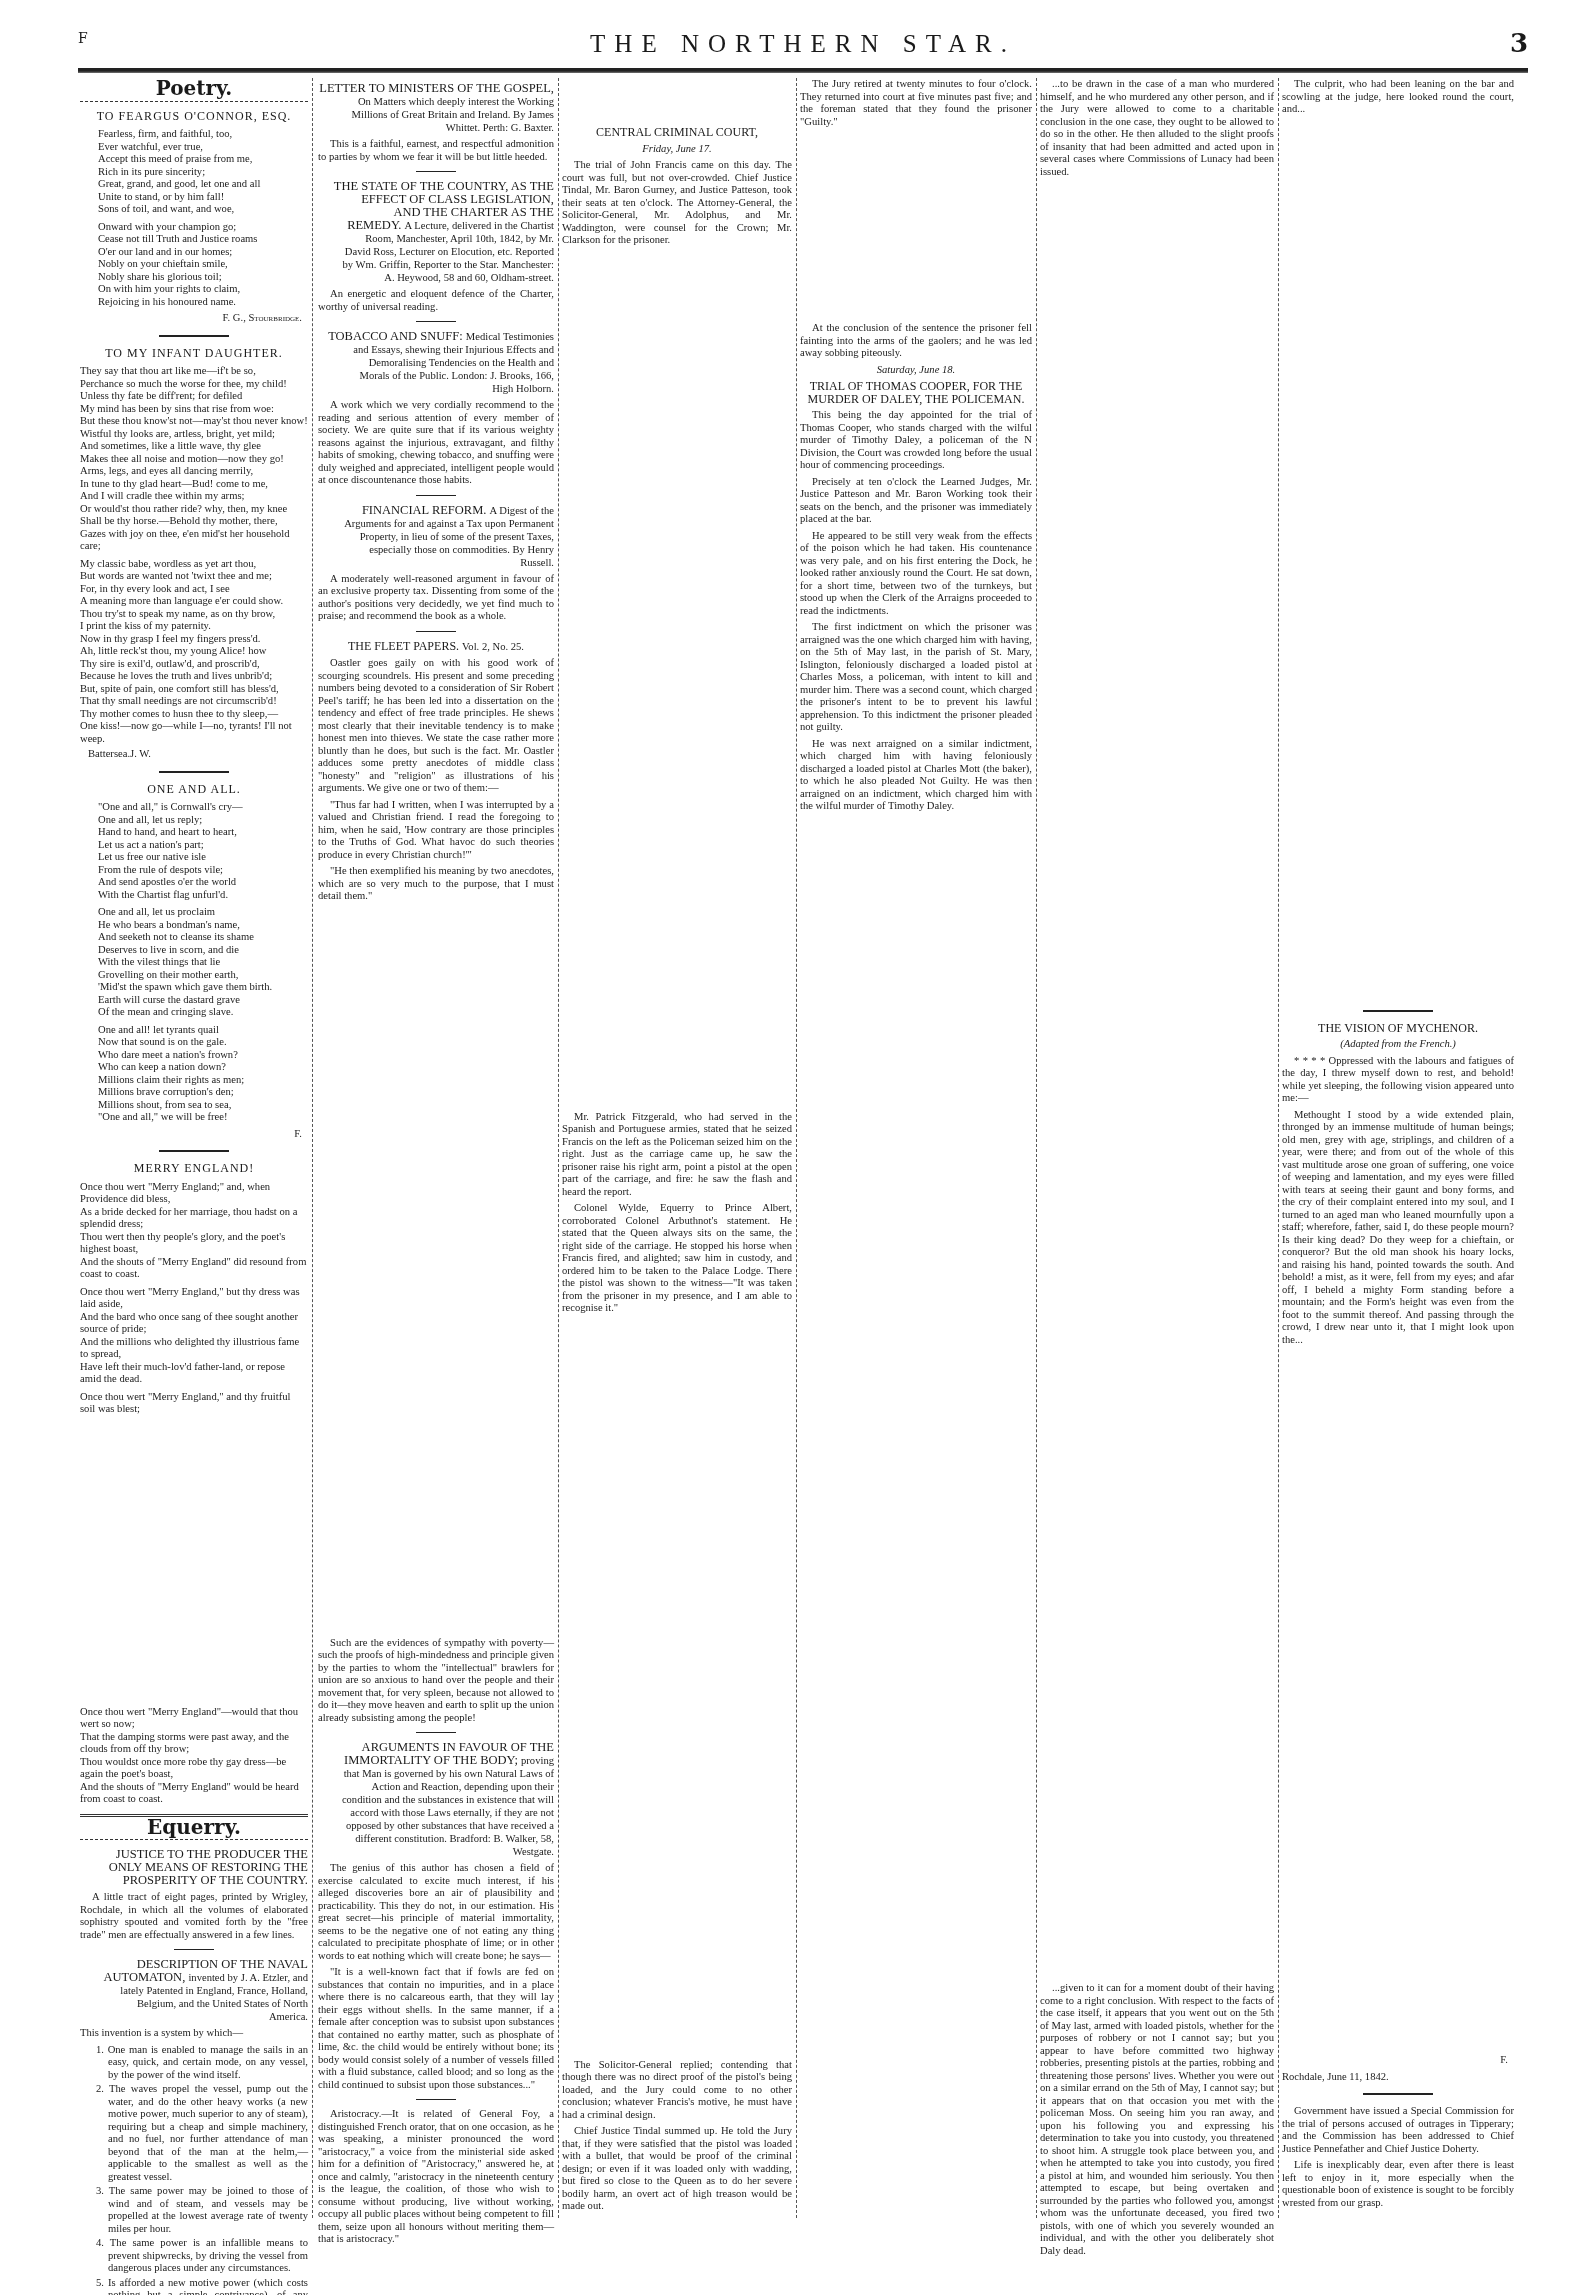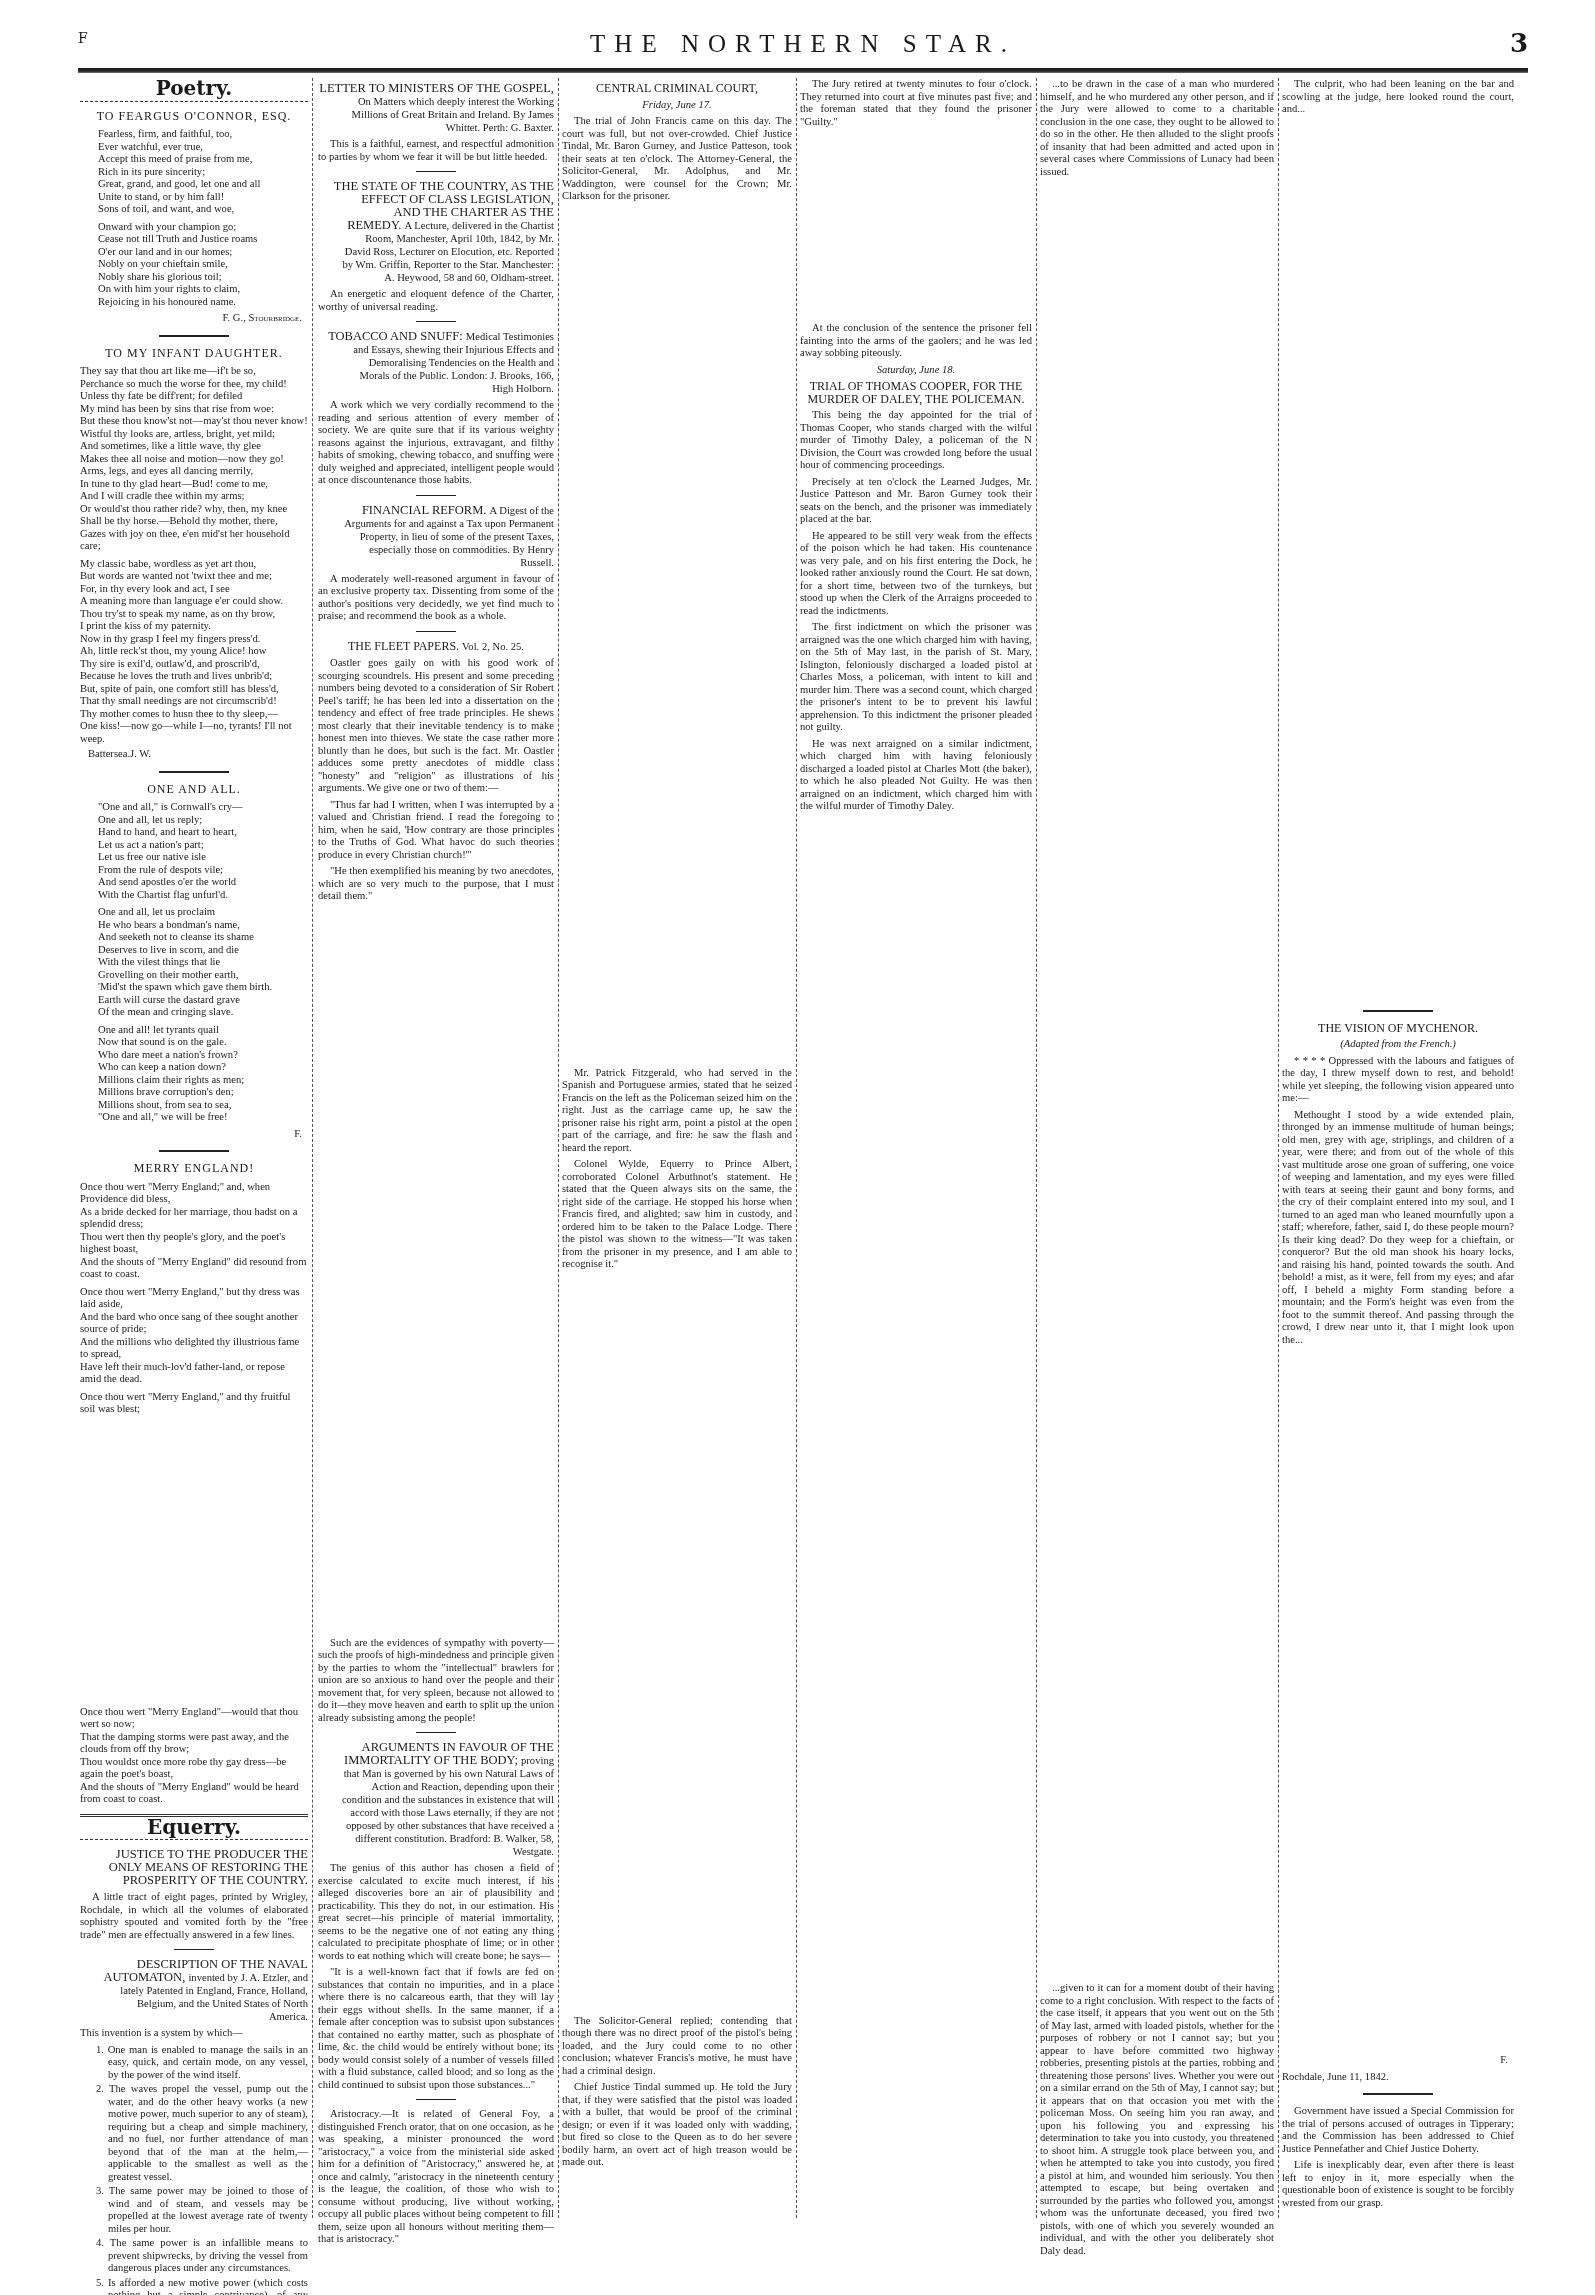--- a/index.html
+++ b/index.html
@@ -10,21 +10,21 @@
   .masthead .title { position:absolute; left:0; right:0; text-align:center; top:0;
        font-family:"Liberation Serif", serif; font-size:25px; letter-spacing:9px; }
   .masthead .pageno { position:absolute; right:0; top:-2px; font-size:26px; font-weight:bold; }
   .rule { position:absolute; top:68px; left:78px; width:1450px; height:5px;
           background:linear-gradient(#222,#222 60%,#777); }
   .col { position:absolute; top:78px; font-size:10.6px; line-height:12.5px; text-align:justify;
          font-family:"Liberation Serif", serif; }
   .col-sep { position:absolute; top:78px; width:0; border-left:1px dashed #555; }
   .c1 { left:80px; width:228px; }
   .c2 { left:318px; width:236px; }
-  .c3 { left:562px; width:230px; }
+  .c3 { left:562px; width:230px;margin-top:44px; }
   .c4 { left:800px; width:232px; }
   .c5 { left:1040px; width:234px; }
   .c6 { left:1282px; width:232px; }
   .section-head { text-align:center; font-family:"DejaVu Serif", serif; font-weight:bold;
           font-size:20px; margin:4px 0 6px; }
   .wavy { border-top:1px dashed #333; margin:2px 0 8px; }
   .poem-title { text-align:center; font-size:12px; letter-spacing:1px; margin:8px 0 6px; }
   .poem { margin:0 0 0 18px; text-align:left; white-space:pre-line; }
   .poem.wide { margin-left:0; }
   .sig { text-align:right; font-variant:small-caps; margin:4px 6px 4px 0; }
@@ -243,21 +243,21 @@
 
 <div class="col-sep" style="left:796px;height:2140px"></div>
 
 <div class="col c4">
   <p>The Jury retired at twenty minutes to four o'clock. They returned into court at five minutes past five; and the foreman stated that they found the prisoner "Guilty."</p>
   <div class="filler" style="height:190px"></div>
   <p>At the conclusion of the sentence the prisoner fell fainting into the arms of the gaolers; and he was led away sobbing piteously.</p>
   <div class="dateline">Saturday, June 18.</div>
   <div class="head">TRIAL OF THOMAS COOPER, FOR THE MURDER OF DALEY, THE POLICEMAN.</div>
   <p>This being the day appointed for the trial of Thomas Cooper, who stands charged with the wilful murder of Timothy Daley, a policeman of the N Division, the Court was crowded long before the usual hour of commencing proceedings.</p>
-  <p>Precisely at ten o'clock the Learned Judges, Mr. Justice Patteson and Mr. Baron Gurney took their seats on the bench, and the prisoner was immediately placed at the bar.</p>
+  <p>Precisely at ten o'clock the Learned Judges, Mr. Justice Patteson and Mr. Baron Working took their seats on the bench, and the prisoner was immediately placed at the bar.</p>
   <p>He appeared to be still very weak from the effects of the poison which he had taken. His countenance was very pale, and on his first entering the Dock, he looked rather anxiously round the Court. He sat down, for a short time, between two of the turnkeys, but stood up when the Clerk of the Arraigns proceeded to read the indictments.</p>
   <p>The first indictment on which the prisoner was arraigned was the one which charged him with having, on the 5th of May last, in the parish of St. Mary, Islington, feloniously discharged a loaded pistol at Charles Moss, a policeman, with intent to kill and murder him. There was a second count, which charged the prisoner's intent to be to prevent his lawful apprehension. To this indictment the prisoner pleaded not guilty.</p>
   <p>He was next arraigned on a similar indictment, which charged him with having feloniously discharged a loaded pistol at Charles Mott (the baker), to which he also pleaded Not Guilty. He was then arraigned on an indictment, which charged him with the wilful murder of Timothy Daley.</p>
 </div>
 
 <div class="col-sep" style="left:1036px;height:2140px"></div>
 
 <div class="col c5">
   <p>...to be drawn in the case of a man who murdered himself, and he who murdered any other person, and if the Jury were allowed to come to a charitable conclusion in the one case, they ought to be allowed to do so in the other. He then alluded to the slight proofs of insanity that had been admitted and acted upon in several cases where Commissions of Lunacy had been issued.</p>
   <div class="filler" style="height:1800px"></div>

